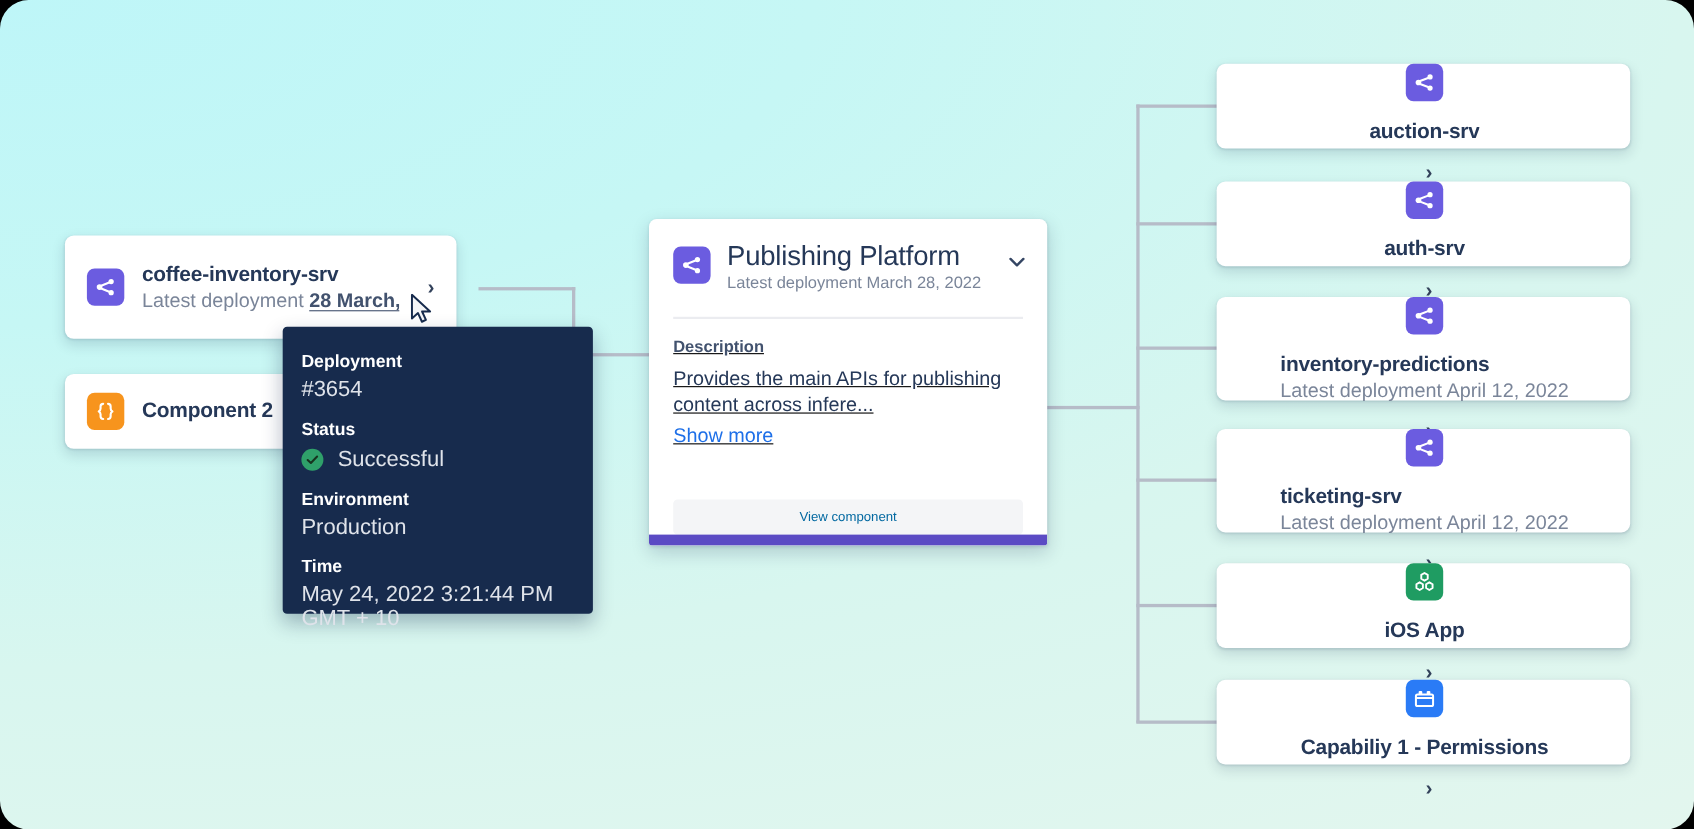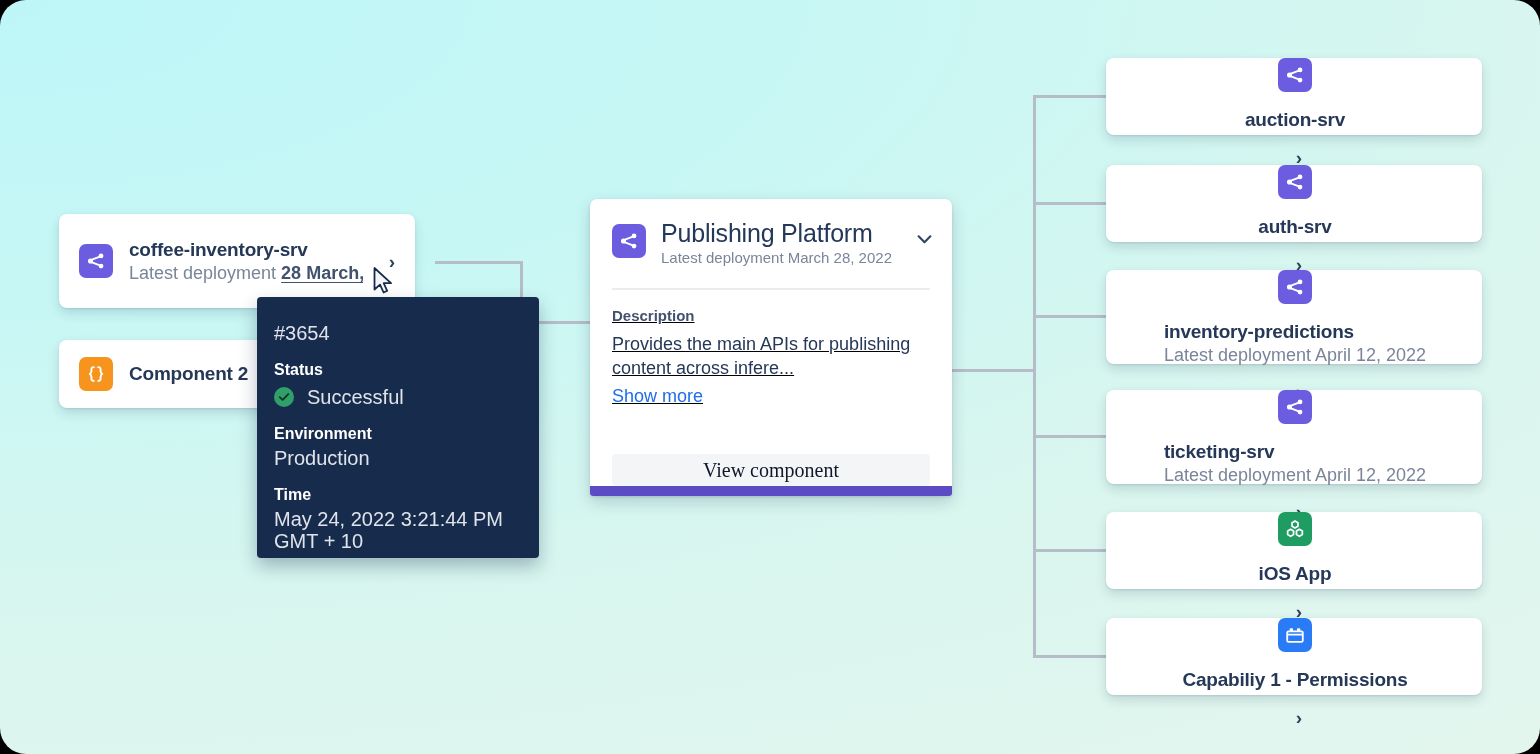--- a/index.html
+++ b/index.html
@@ -96,22 +96,22 @@
   .mc-caret { margin-left: auto; color: #344563; font-size: 15px; line-height: 20px; padding-top: 8px; }
   .mc-divider { height: 2px; background: #EBECF0; margin: 20px 22px 0 22px; }
   .mc-body { padding: 16px 22px 0 22px; flex: 1 1 auto; text-decoration: underline; }
   .mc-label { font-size: 15px; font-weight: 700; color: #42526E; line-height: 20px; }
   .mc-desc { font-size: 18px; color: #253858; line-height: 24px; margin-top: 6px; }
   .mc-showmore { font-size: 18px; color: #1D6FE8; line-height: 24px; margin-top: 4px; cursor: pointer; }
   .mc-btn {
     margin: 20px 22px 0 22px;
     background: #F4F5F7; border: none; border-radius: 4px;
     height: 32px; width: calc(100% - 44px);
-    font-family: Liberation Serif, serif;
-    font-size: 20px; color: #0f172a; cursor: pointer;
+    font-family: Liberation Sans, sans-serif;
+    font-size: 12px; color: #0369a1; cursor: pointer;
   }
   .mc-accent { height: 10px; background: #5B4BC4; margin-top: auto; }
 
   
   #tooltip {
     position: absolute;
     left: 257px; top: 297px; width: 282px; height: 261px;
     background: #172B4D;
     border-radius: 4px;
     box-shadow: 0 8px 18px rgba(9,30,66,0.30);
@@ -210,20 +210,21 @@
       <div class="mc-desc">Provides the main APIs for publishing content across infere...</div>
       <div class="mc-showmore">Show more</div>
     </div>
 
     <button class="mc-btn">View component</button>
     <div class="mc-accent"></div>
   </div>
 
   <div id="tooltip">
     <div class="tt-block">
+      <div class="tt-label">Deployment</div>
       <div class="tt-value">#3654</div>
     </div>
     <div class="tt-block">
       <div class="tt-label">Status</div>
       <div class="tt-status">
         <span class="tt-check">
           <svg width="12" height="12" viewBox="0 0 14 14" fill="none">
             <path d="M2 7.2 L5.4 10.4 L12 3.6" stroke="#17331F" stroke-width="2.2" stroke-linecap="round" stroke-linejoin="round"></path>
           </svg>
         </span>

